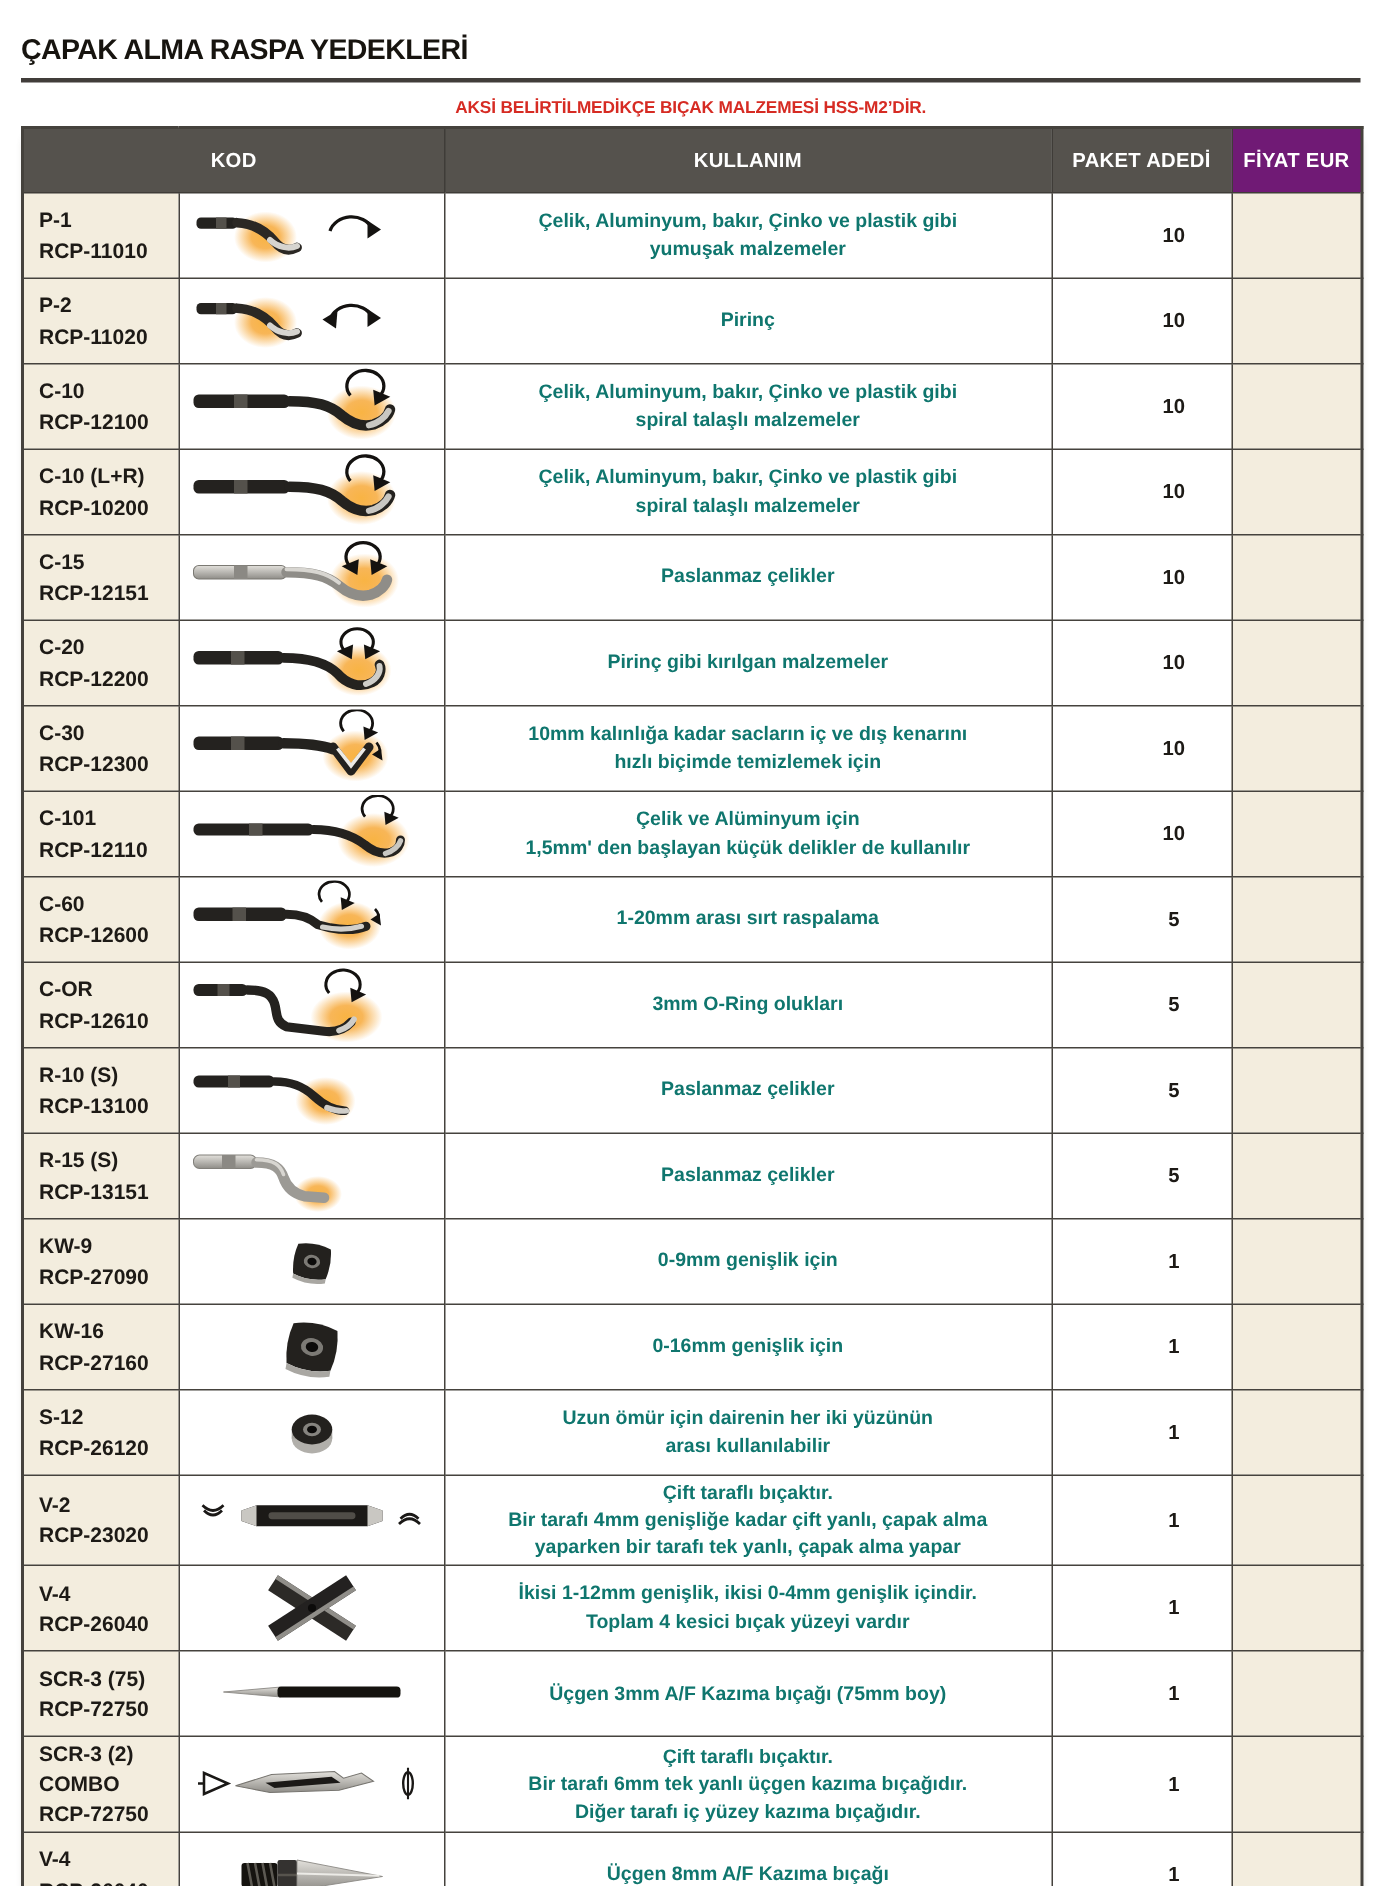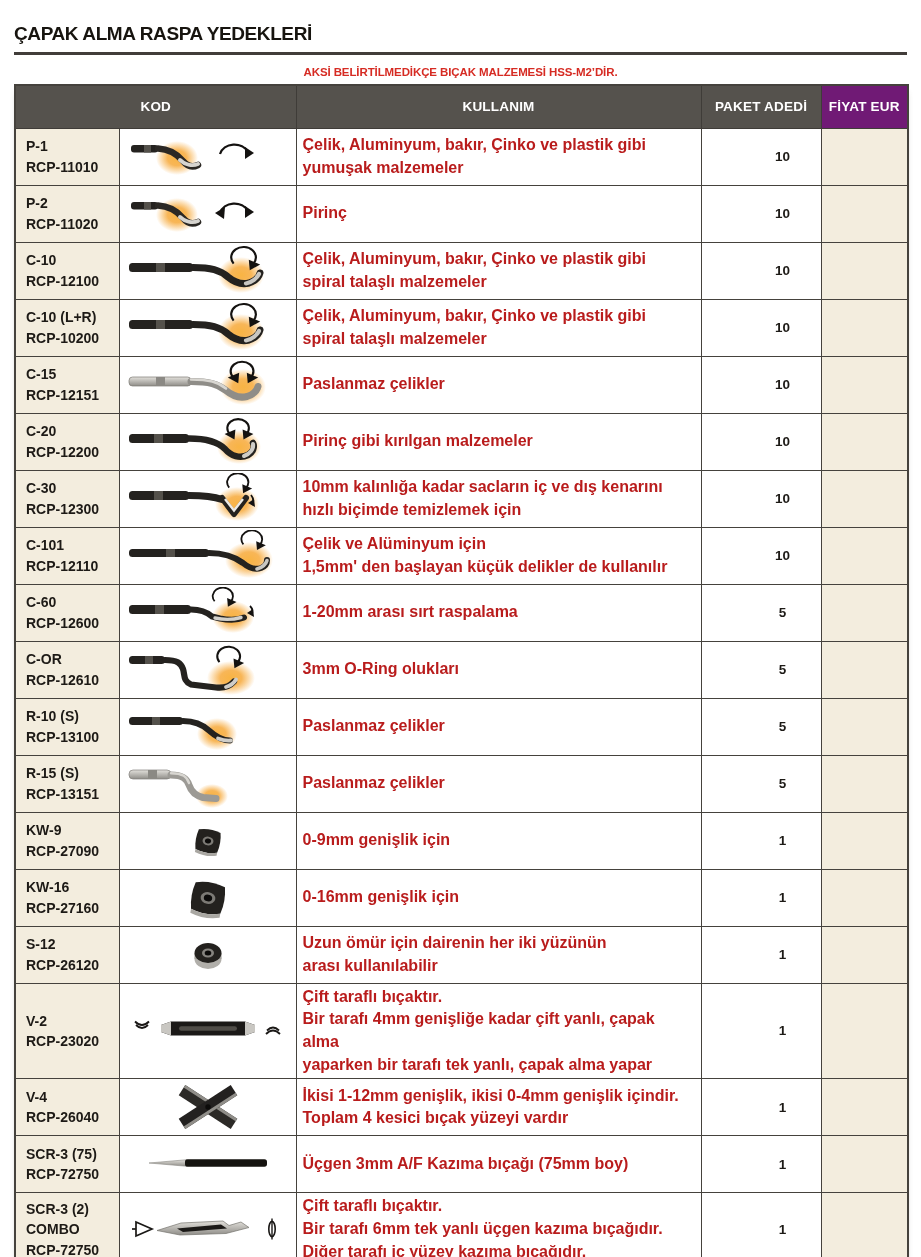--- a/index.html
+++ b/index.html
@@ -62,25 +62,25 @@
     background: #f3edde;
     padding-left: 10px;
     font-weight: 700;
     font-size: 14px;
     line-height: 1.45;
     color: #1d1a16;
   }
   .img-cell { text-align: center; padding: 0; background: #ffffff; }
   .img-cell svg { display: block; margin: 0 auto; }
   .use-cell {
-    text-align: left;
-    font-size: 16px;
+    text-align: center;
+    font-size: 13px;
     font-weight: 700;
     line-height: 1.42;
-    color: #b91c1c;
+    color: #0f766e;
     padding: 2px 6px;
   }
   .qty-cell {
     text-align: center;
     font-weight: 700;
     font-size: 13.5px;
     color: #1d1a16;
     padding-left: 44px;
   }
   .price-cell { background: #f3edde; }

